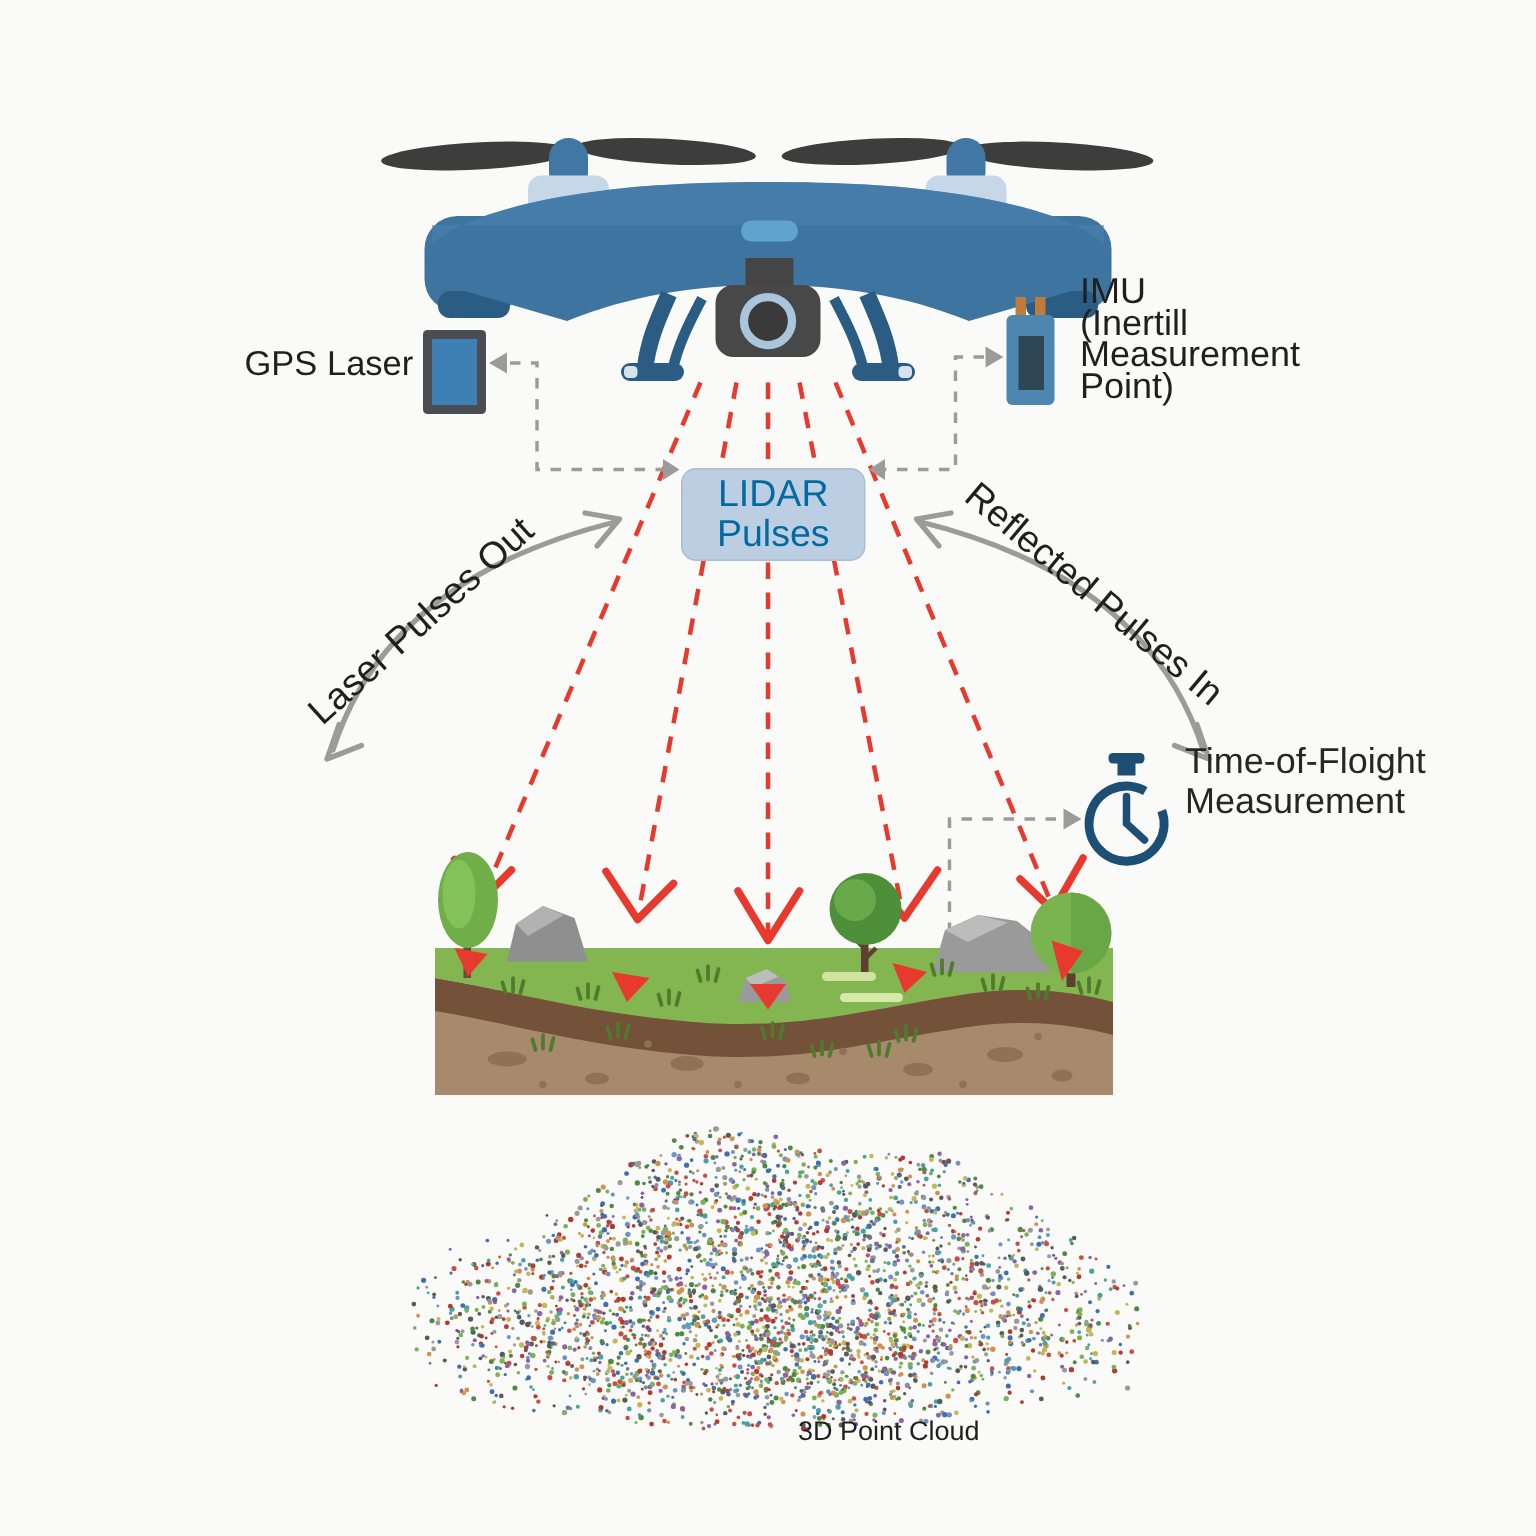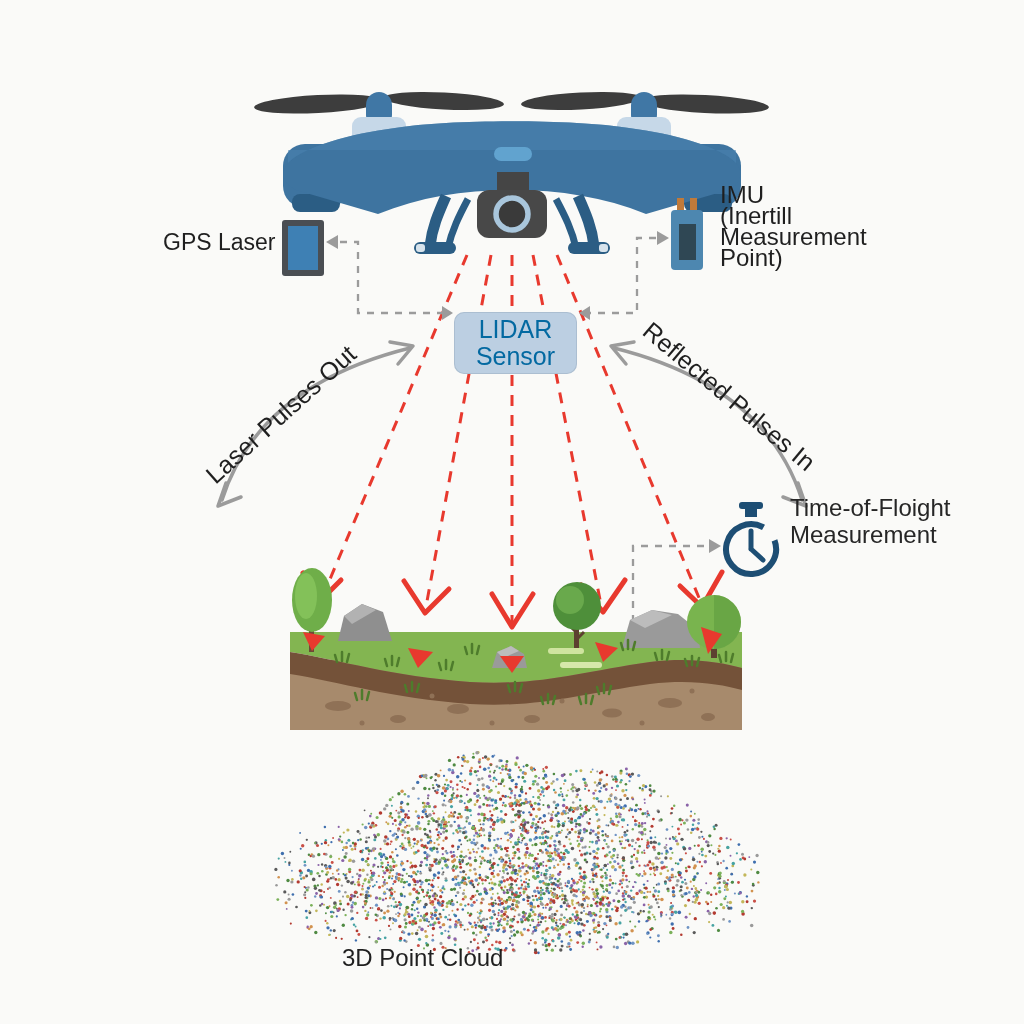--- a/index.html
+++ b/index.html
@@ -10,21 +10,21 @@
   .gps-label{left:163px;top:229px;font-size:23px;}
   .imu-label{left:720px;top:184px;width:134px;font-size:24px;line-height:21px;}
   .lidar-box{left:454px;top:295px;width:123px;height:62px;background:var(--c-lidar_box,#bccfe2);
              border-radius:10px;display:flex;flex-direction:column;align-items:center;justify-content:center;
              font-size:25px;line-height:27px;color:#0369a1;box-shadow:0 0 0 1px rgba(120,140,160,.25) inset;margin-top:17px;}
   .laser-out-label{left:158px;top:400px;width:246px;text-align:center;font-size:25px;
                    transform:rotate(-42deg);transform-origin:center;}
   .reflected-in-label{left:598px;top:382px;width:262px;text-align:center;font-size:25px;
                    transform:rotate(40deg);transform-origin:center;}
   .tof-label{left:790px;top:494px;font-size:24px;line-height:27px;color:#262626;}
-  .pc-label{left:342px;top:944px;width:300px;text-align:left;font-size:24px;}
+  .pc-label{left:353px;top:944px;width:300px;text-align:right;font-size:18px;}
   
   .beam{stroke:var(--c-laser_red,#e8392e);stroke-width:3;stroke-dasharray:11 9;fill:none;}
   .beamhead{stroke:var(--c-laser_red,#e8392e);stroke-width:5;fill:none;stroke-linecap:round;stroke-linejoin:round;}
   .gmark{fill:var(--c-laser_red,#e8392e);}
   .conn{stroke:var(--c-connector_gray,#9b9b9b);stroke-width:2.3;stroke-dasharray:7 7;fill:none;}
   .connhead{fill:var(--c-connector_gray,#9b9b9b);}
   .curve{stroke:var(--c-connector_gray,#9b9b9b);stroke-width:3.5;fill:none;stroke-linecap:round;}
   .droneblue{fill:var(--c-drone_blue,#3e74a0);}
   .watch{stroke:var(--c-stopwatch_blue,#1d4e74);fill:none;}
   .watchfill{fill:var(--c-stopwatch_blue,#1d4e74);}
@@ -3438,21 +3438,21 @@
 
 <div class="label imu-label">
   <div>IMU</div>
   <div>(Inertill</div>
   <div>Measurement</div>
   <div>Point)</div>
 </div>
 
 <div class="label lidar-box">
   <div>LIDAR</div>
-  <div>Sensor</div>
+  <div>Pulses</div>
 </div>
 
 <div class="label laser-out-label">Laser Pulses Out</div>
 <div class="label reflected-in-label">Reflected Pulses In</div>
 
 <div class="label tof-label">
   <div>Time-of-Floight</div>
   <div>Measurement</div>
 </div>
 

